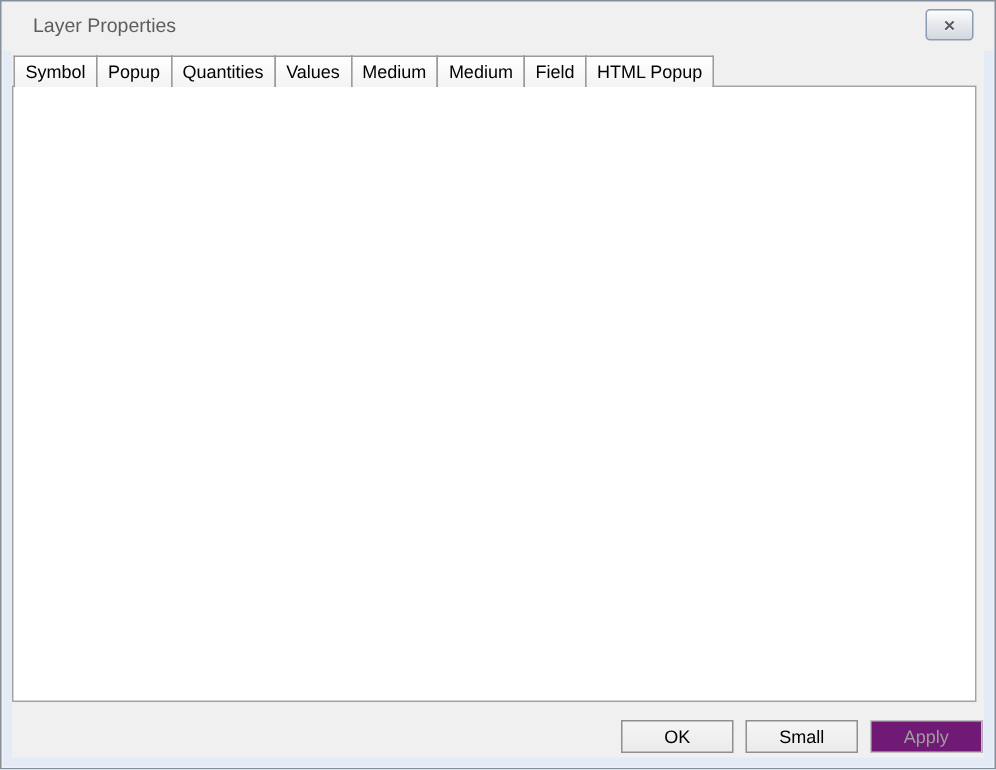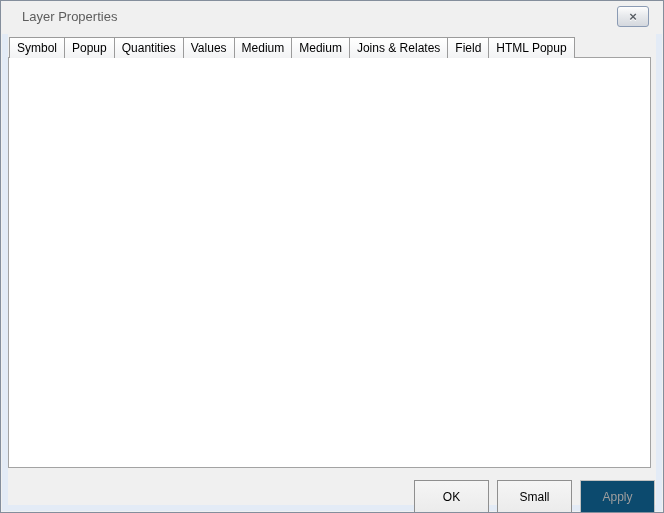--- a/index.html
+++ b/index.html
@@ -48,21 +48,21 @@
   .scroll-thumb { position:absolute; left:22px; width:78px; top:1px; bottom:1px; background:#cdcdcd; }
 
   .map-preview { left:16px; top:281px; width:127px; height:90px; }
   .map-preview svg { display:block; }
 
   .instruction { left:157px; top:65px; font-weight:bold; font-size:12.5px; }
 
   .btn { background:linear-gradient(#f5f5f5,#ebebeb); border:1px solid #8f8f8f;
          display:flex; align-items:center; justify-content:center; font-size:12px;
          white-space:nowrap; cursor:default; }
-  .btn.disabled { color:#9e9e9e; border-color:#c2c2c2; background:#0c4a6e; }
+  .btn.disabled { color:#9e9e9e; border-color:#c2c2c2; background:#701a75; }
   .import-btn { left:515px; top:64px; width:67px; height:21px; }
 
   .group { border:1px solid #d2d2d2; }
   .group-label { position:absolute; top:-8px; left:8px; background:#fff; padding:0 4px; }
   .group-value { left:154px; top:94px; width:208px; height:43px; }
   .group-ramp  { left:371px; top:94px; width:206px; height:43px; }
   .combo { background:#fff; border:1px solid #474747; }
   .combo-value { left:160px; top:105px; width:196px; height:24px; line-height:22px; padding-left:7px; }
   .combo-ramp  { left:377px; top:104px; width:194px; height:26px; }
   .chevron { position:absolute; right:9px; top:50%; width:7px; height:7px;
@@ -92,42 +92,41 @@
               display:flex; align-items:center; justify-content:center; }
   .move-up { left:549px; top:218px; } .move-down { left:549px; top:249px; }
 
   .row-btns .btn { position:absolute; top:352px; height:22px; }
   .b-addall { left:157px; width:80px; } .b-addvals { left:243px; width:80px; }
   .b-remove { left:329px; width:80px; } .b-removeall { left:415px; width:66px; }
   .b-advanced { left:489px; width:79px; gap:6px; }
   .b-advanced .u { text-decoration:underline; }
   .dd-arrow { font-size:9px; color:#222; margin-top:1px; }
 
-  .dlg-btns .btn { position:absolute; top:479px; width:75px; height:34px; }
+  .dlg-btns .btn { position:absolute; top:479px; width:75px; height:22px; }
   .b-ok { left:413px; } .b-cancel { left:496px; } .b-apply { left:579px; }
 </style>
 </head>
 <body>
 
 <div class="dialog">
   <div class="frame frame-left"></div>
   <div class="frame frame-right"></div>
   <div class="frame frame-bottom"></div>
 
   <div class="title-text">Layer Properties</div>
   <div class="close-btn">×</div>
 
   <div class="tab-strip" id="tab-strip">
       <div class="tab">Symbol</div>
       <div class="tab">Popup</div>
       <div class="tab">Quantities</div>
       <div class="tab">Values</div>
       <div class="tab">Medium</div>
       <div class="tab">Medium</div>
-      <div class="tab">Joins &amp; Relates</div>
       <div class="tab">Field</div>
       <div class="tab">HTML Popup</div>
     </div>
   <div class="page"></div>
 
   <div class="abs show-label">Show:</div>
   <div class="abs listbox">
     <div id="show-tree">
         <div class="tree-item bold">
           <span class="lbl">Features</span>

